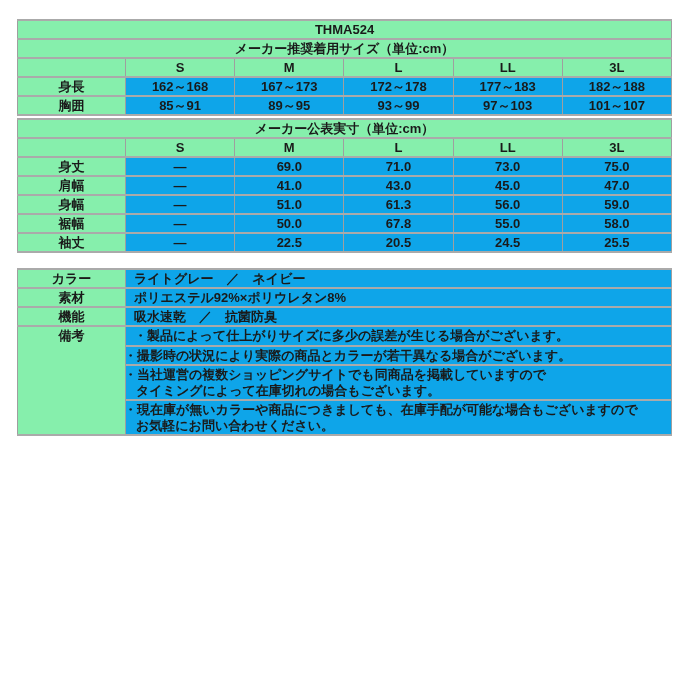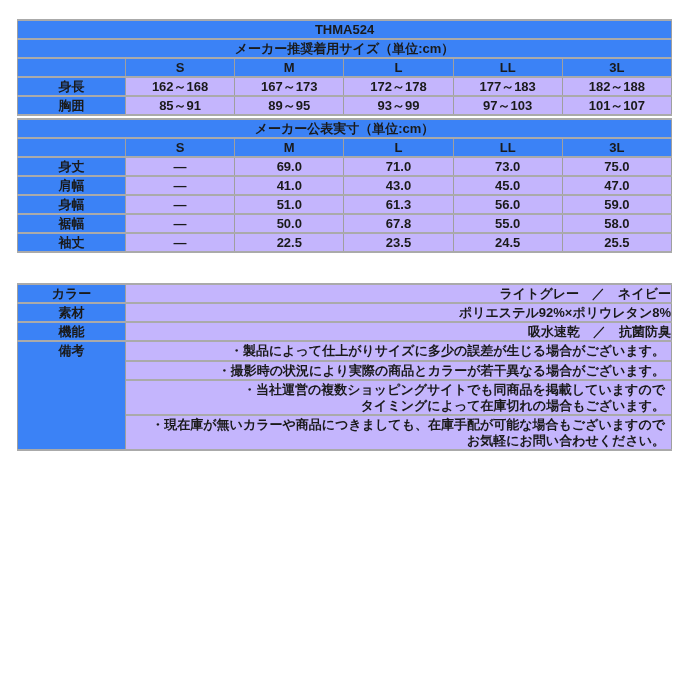--- a/index.html
+++ b/index.html
@@ -10,46 +10,46 @@
     color: #1a1a1a;
     font-size: 13px;
   }
   .wrap { width: 655px; margin: 19px 18px 0 17px; }
   table {
     width: 655px;
     border-collapse: collapse;
     table-layout: fixed;
   }
   .gap1 { margin-top: 2px; }
-  .gap2 { margin-top: 30px; }
+  .gap2 { margin-top: 15px; }
   col.label-col { width: 108px; }
   td {
     border-left: 1px solid #9f9f9f;
     border-right: 1px solid #9f9f9f;
     border-top: 2px solid #aaaaaa;
     border-bottom: 2px solid #aaaaaa;
     height: 17px;
     padding: 0;
     text-align: center;
     vertical-align: middle;
     line-height: 15px;
     overflow: hidden;
     white-space: nowrap;
   }
-  td.hdr { background: #3b82f6; }
-  td.val { background: #c4b5fd; }
+  td.hdr { background: #86efac; }
+  td.val { background: #0ea5e9; }
   .info-val {
-    text-align: right;
+    text-align: left;
     padding-left: 8px;
     white-space: nowrap;
   }
   td.notes-label { vertical-align: top; padding-top: 1px; }
   td.notes-cell { padding: 0; }
   .note-line {
-    text-align: right;
+    text-align: left;
     padding: 1px 6px 1px 20px;
     text-indent: -12px;
     line-height: 15.5px;
     white-space: pre-line;
   }
   .note-line + .note-line { border-top: 2px solid #aaaaaa; padding-left: 10px; }
 </style>
 </head>
 <body>
 
@@ -148,21 +148,21 @@
         <td class="val">―</td>
         <td class="val">50.0</td>
         <td class="val">67.8</td>
         <td class="val">55.0</td>
         <td class="val">58.0</td>
       </tr>
       <tr>
         <td class="hdr">袖丈</td>
         <td class="val">―</td>
         <td class="val">22.5</td>
-        <td class="val">23.5</td>
+        <td class="val">20.5</td>
         <td class="val">24.5</td>
         <td class="val">25.5</td>
       </tr>
     </tbody>
   </table>
 
   <table class="gap2">
     <colgroup>
         <col class="label-col">
         <col>

